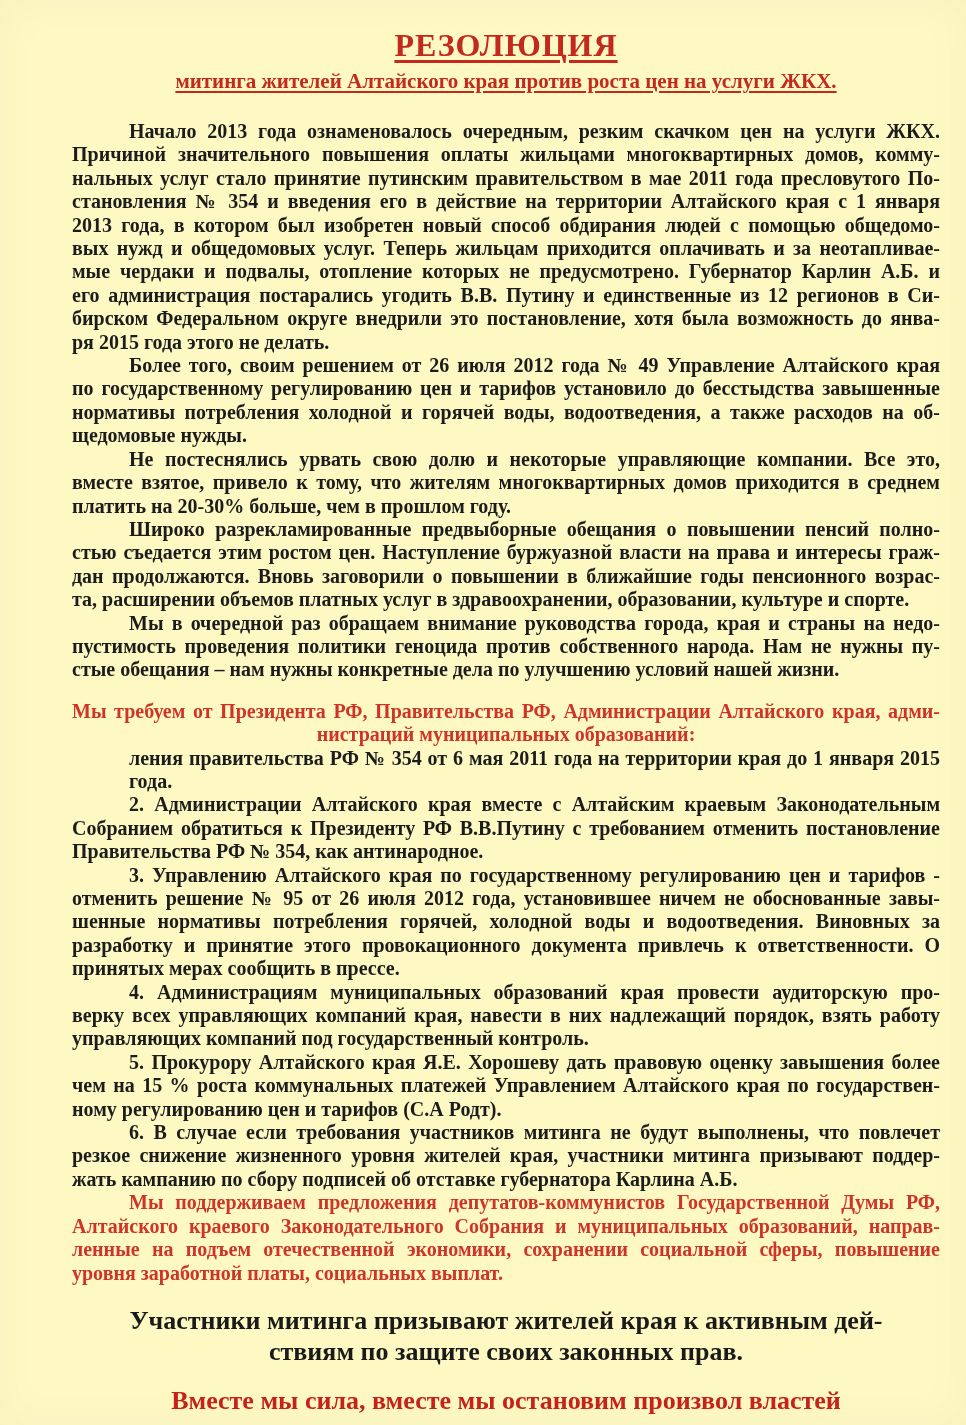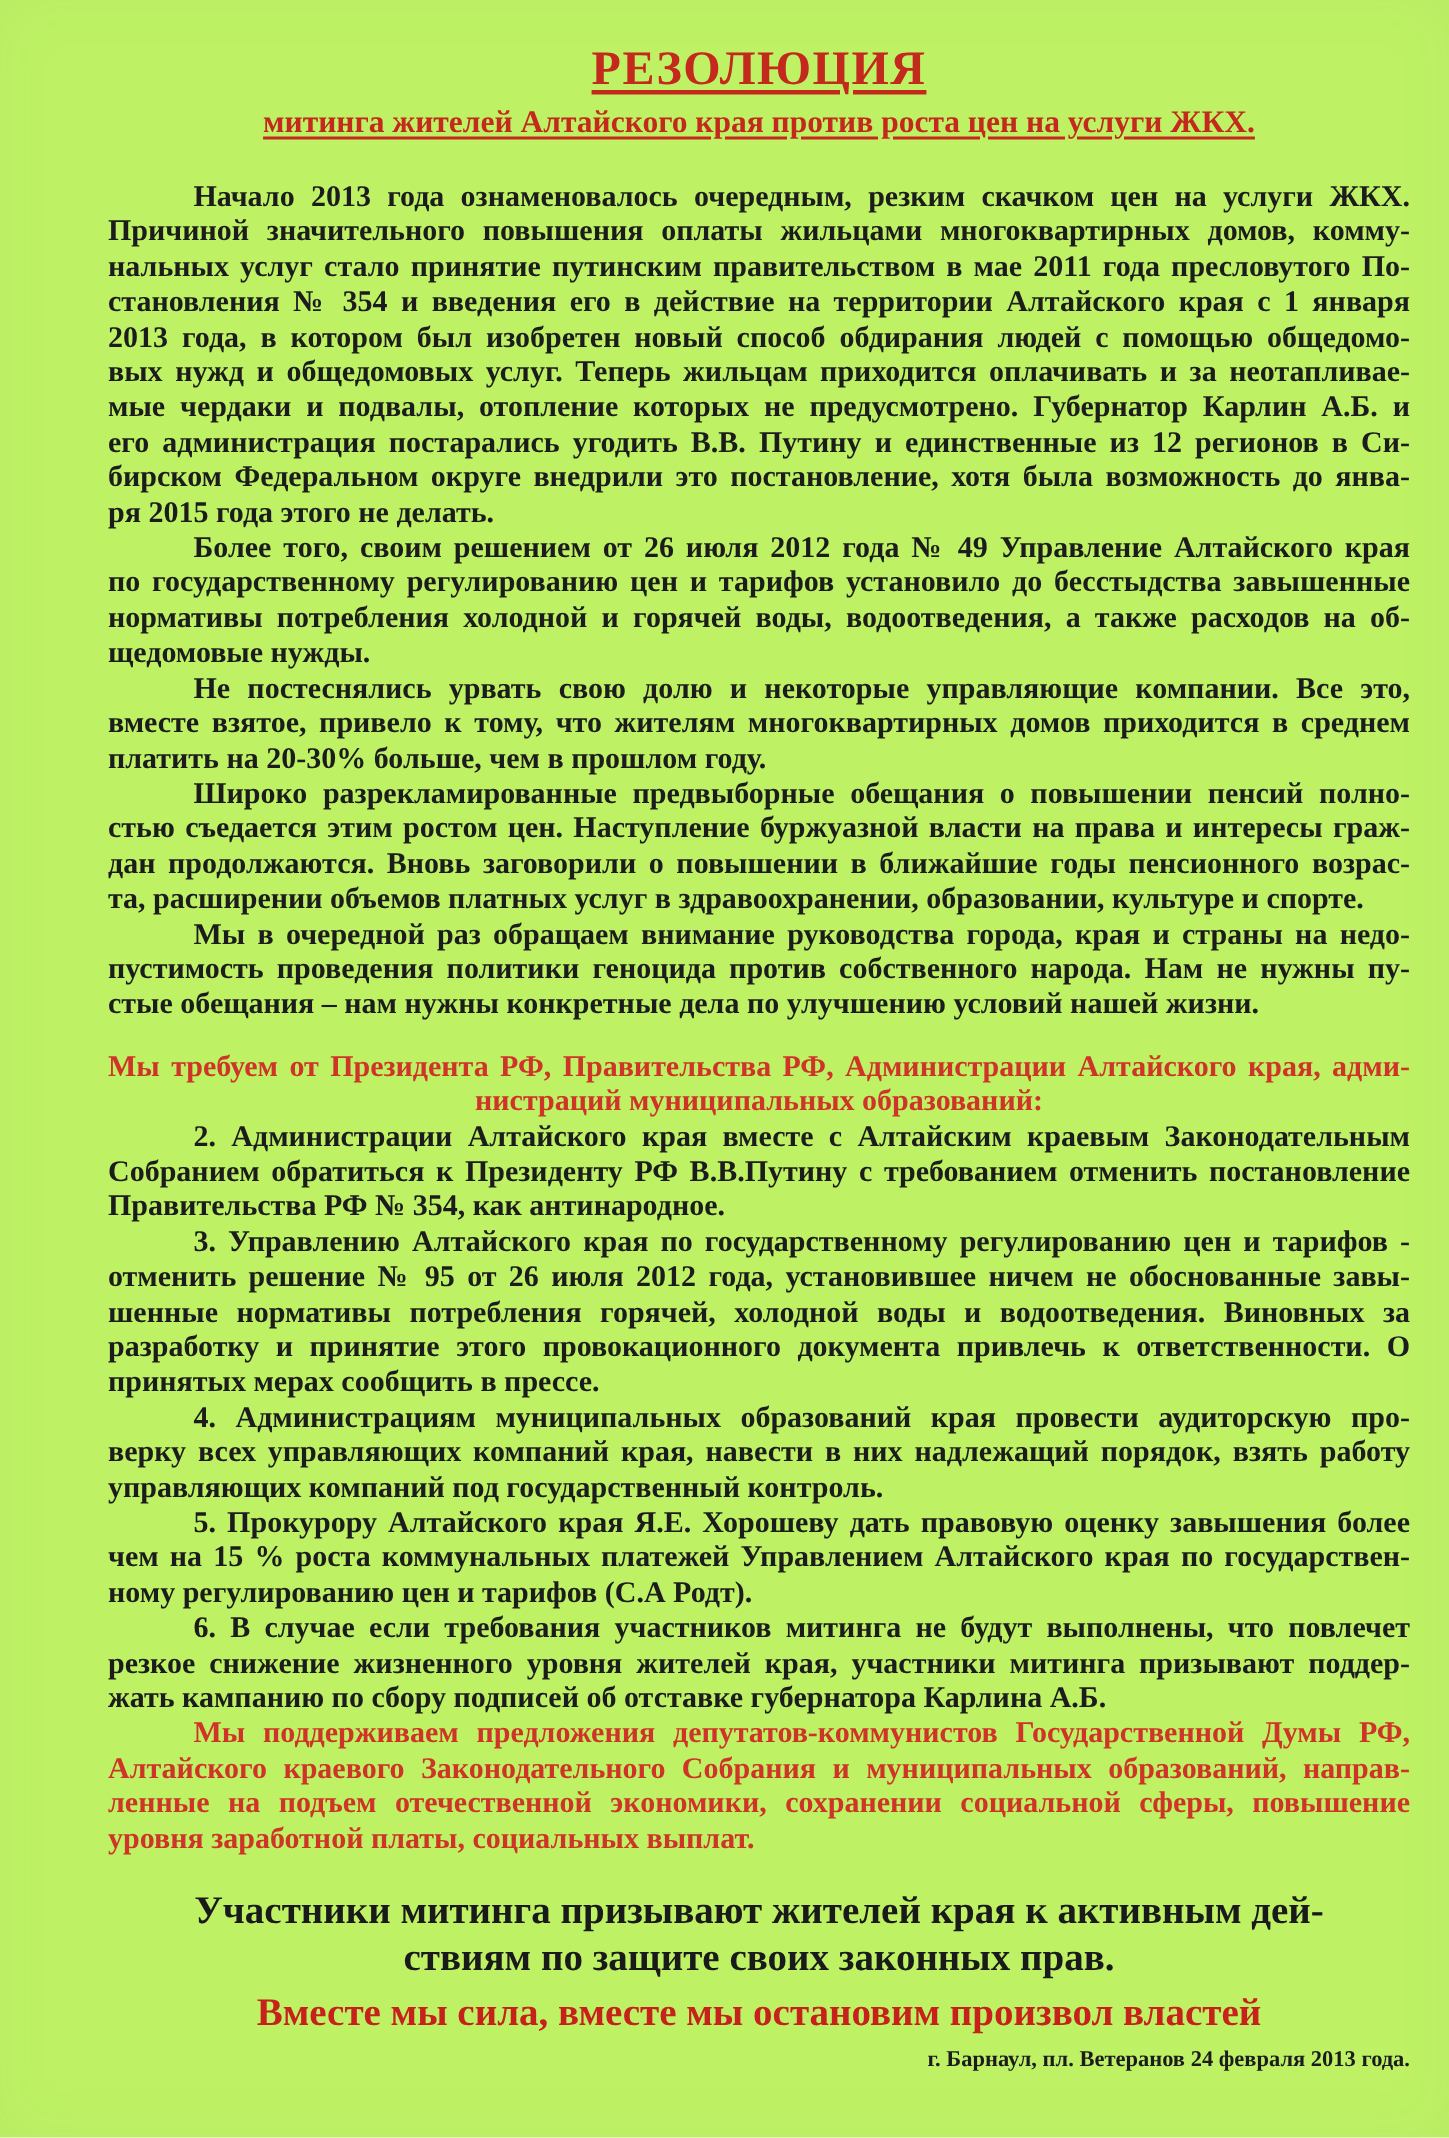--- a/index.html
+++ b/index.html
@@ -2,21 +2,21 @@
 <html lang="ru"><head>
 <meta charset="utf-8">
 <style>
   html, body { margin: 0; padding: 0; background: #ffffff; }
   .page {
     position: relative;
     width: 966px;
     height: 1425px;
     box-sizing: border-box;
     padding: 26px 26px 0 72px;
-    background: #bef264;
+    background: #fef9c3;
     box-shadow: inset 0 0 40px rgba(120,120,120,0.06);
     font-family: "Liberation Serif", "DejaVu Serif", serif;
     font-weight: bold;
     color: #1c1c1c;
     overflow: hidden;
   }
   .title {
     margin: 0;
     font-size: 32px;
     line-height: 38px;
@@ -39,21 +39,21 @@
   .para { font-size: 20px; line-height: 23.4px; }
   .para .ln { text-align: justify; text-align-last: justify; }
   .para .ln:last-child { text-align-last: left; }
   .para.indent .ln:first-child { padding-left: 57px; }
   .para.red { color: #cf3428; }
   .para.gap-top { margin-top: 18px; }
   .para.center-last .ln:last-child { text-align: center; text-align-last: center; }
   .para.cta { margin-top: 20px; font-size: 26px; line-height: 31px; color: #1a1a1a; }
   .para.cta .ln { text-align: center; text-align-last: center; padding-left: 0 !important; }
   .slogan {
-    margin-top: 5px;
+    margin-top: 17px;
     font-size: 26px;
     line-height: 34px;
     text-align: center;
     color: #c6211a;
   }
   .dateline {
     margin-top: 2px;
     font-size: 15px;
     line-height: 24px;
     text-align: right;
@@ -102,20 +102,21 @@
         <div class="ln">пустимость проведения политики геноцида против собственного народа. Нам не нужны пу-</div>
         <div class="ln">стые обещания – нам нужны конкретные дела по улучшению условий нашей жизни.</div>
       </div>
 
     <div class="para red center-last gap-top">
         <div class="ln">Мы требуем от Президента РФ, Правительства РФ, Администрации Алтайского края, адми-</div>
         <div class="ln">нистраций муниципальных образований:</div>
       </div>
 
     <div class="para indent">
+        <div class="ln">ления правительства РФ № 354 от 6 мая 2011 года на территории края до 1 января 2015 года.</div>
       </div>
     <div class="para indent">
         <div class="ln">2. Администрации Алтайского края вместе с Алтайским краевым Законодательным</div>
         <div class="ln">Собранием обратиться к Президенту РФ В.В.Путину с требованием отменить постановление</div>
         <div class="ln">Правительства РФ № 354, как антинародное.</div>
       </div>
     <div class="para indent">
         <div class="ln">3. Управлению Алтайского края по государственному регулированию цен и тарифов -</div>
         <div class="ln">отменить решение № 95 от 26 июля 2012 года, установившее ничем не обоснованные завы-</div>
         <div class="ln">шенные нормативы потребления горячей, холодной воды и водоотведения. Виновных за</div>

